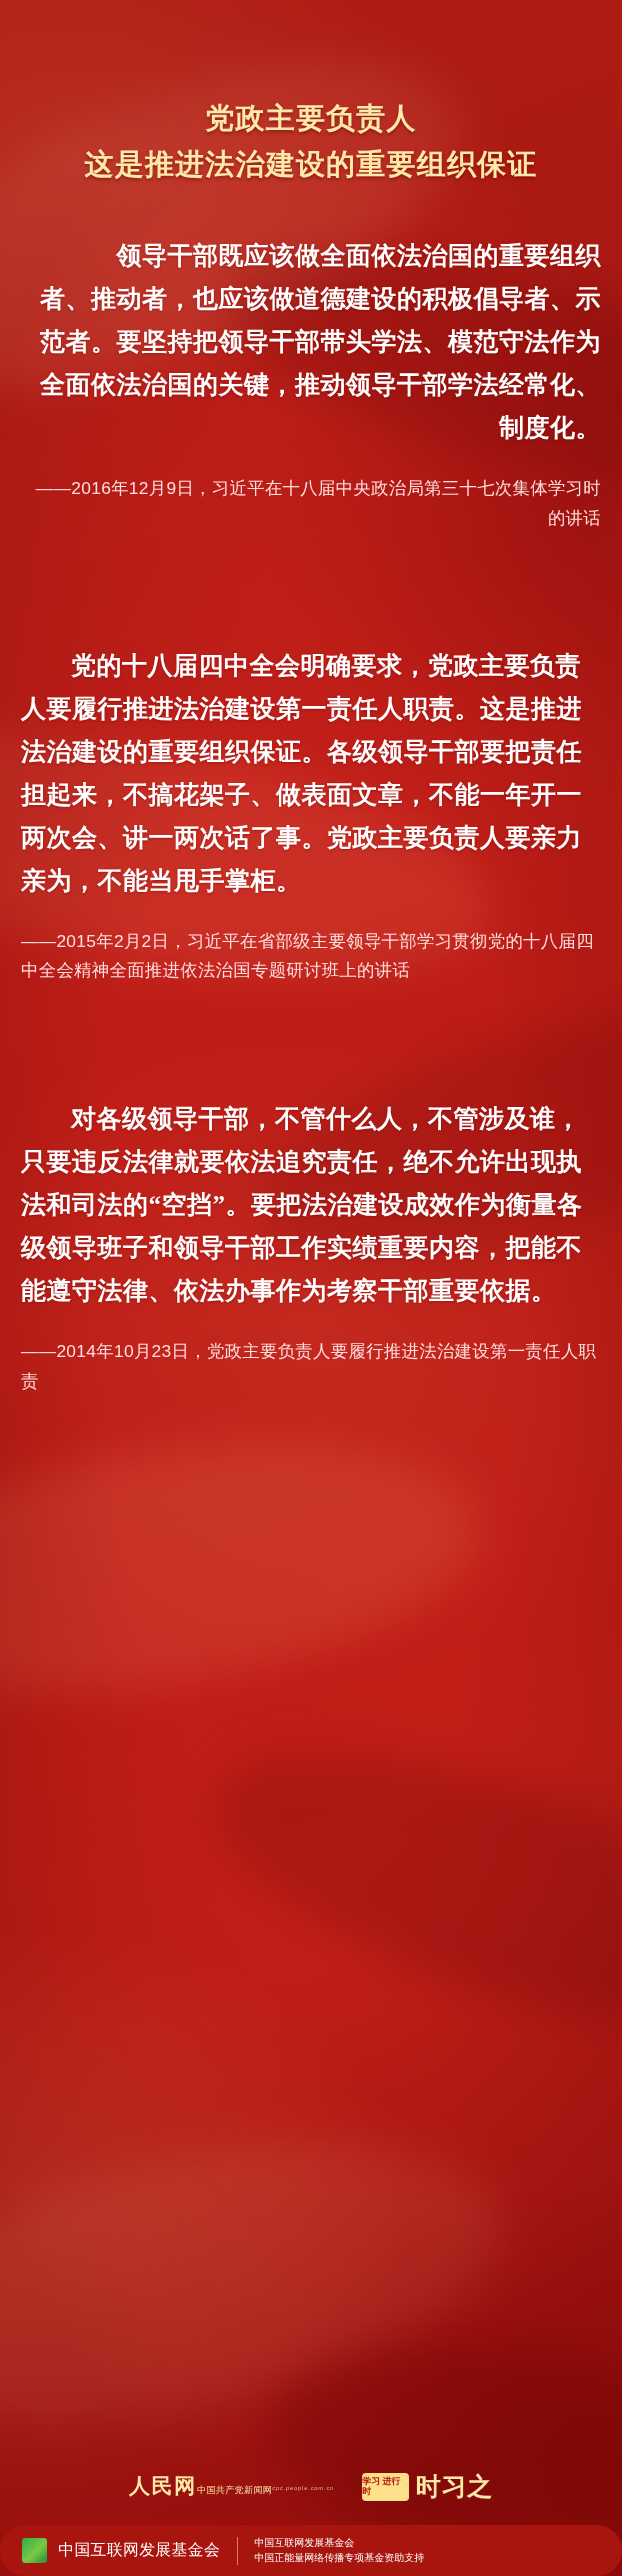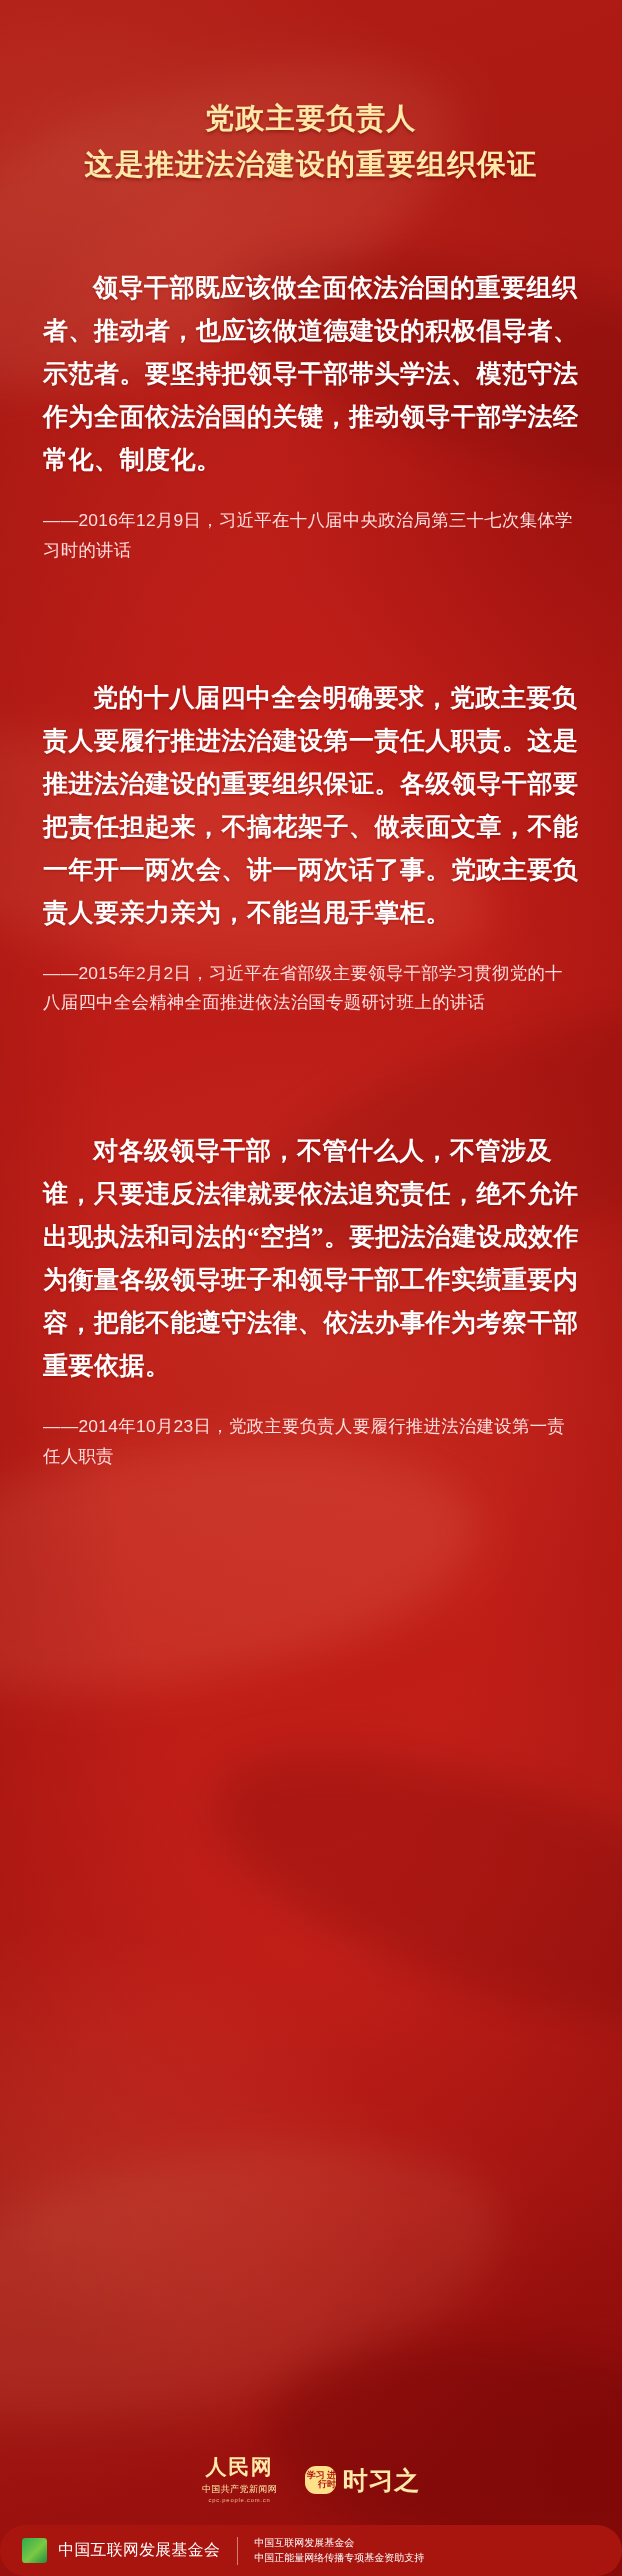--- a/index.html
+++ b/index.html
@@ -44,21 +44,21 @@
   .vignette {
     position: absolute;
     inset: 0;
     pointer-events: none;
     background: radial-gradient(ellipse 465px 1244px at 50% 50%, rgba(0,0,0,0) 45%, rgba(90,0,0,0.28) 100%);
   }
 
   .content {
     position: relative;
     z-index: 3;
-    padding: 0 43px;
+    padding: 0 21px;
     box-sizing: border-box;
     width: 622px;
   }
 
   
   .title-block {
     padding-top: 96px;
     text-align: center;
   }
   .title-line {
@@ -68,21 +68,21 @@
     font-size: 29px;
     letter-spacing: 1.2px;
     line-height: 1.58;
     text-shadow: 0 1.7px 3.3px rgba(90,0,0,0.45);
   }
 
   
   .section {
     margin-top: 80px;
   }
-  .section.first { margin-top: 78px; }
+  .section.first { margin-top: 46px; text-align: right; }
   .quote {
     color: #ffffff;
     font-family: "Liberation Serif", serif;
     font-weight: bold;
     font-size: 25px;
     line-height: 1.72;
     text-indent: 50px;
     letter-spacing: 0.5px;
     text-shadow: 0 0.8px 2.5px rgba(110,0,0,0.40);
   }
@@ -109,21 +109,21 @@
   }
   .logos {
     display: flex;
     align-items: center;
     justify-content: center;
     gap: 28px;
     padding-bottom: 21.6px;
   }
   .rmw-logo {
     display: flex;
-    flex-direction: column;
+    flex-direction: row;
     align-items: center;
     line-height: 1;
   }
   .rmw-cn {
     color: #ffe9a8;
     font-family: "Liberation Serif", serif;
     font-weight: bold;
     font-size: 21px;
     letter-spacing: 1.7px;
   }
@@ -141,33 +141,33 @@
     letter-spacing: 0.8px;
     margin-top: 3.3px;
     opacity: 0.85;
   }
   .shixi {
     display: flex;
     align-items: center;
     gap: 6.6px;
   }
   .shixi-seal {
-    width: 31px;
+    width: 47px;
     height: 28px;
     background: #ffe08a;
     color: #b01a12;
     font-family: "Liberation Serif", serif;
     font-weight: bold;
     font-size: 9px;
     line-height: 1.05;
     display: flex;
     align-items: center;
     justify-content: center;
-    text-align: right;
-    border-radius: 11px;
+    text-align: left;
+    border-radius: 4px;
     letter-spacing: 0;
   }
   .shixi-text {
     color: #ffe9a8;
     font-family: Liberation Mono, monospace;
     font-weight: bold;
     font-size: 25px;
     letter-spacing: 0.8px;
   }
   .footer-bar {

